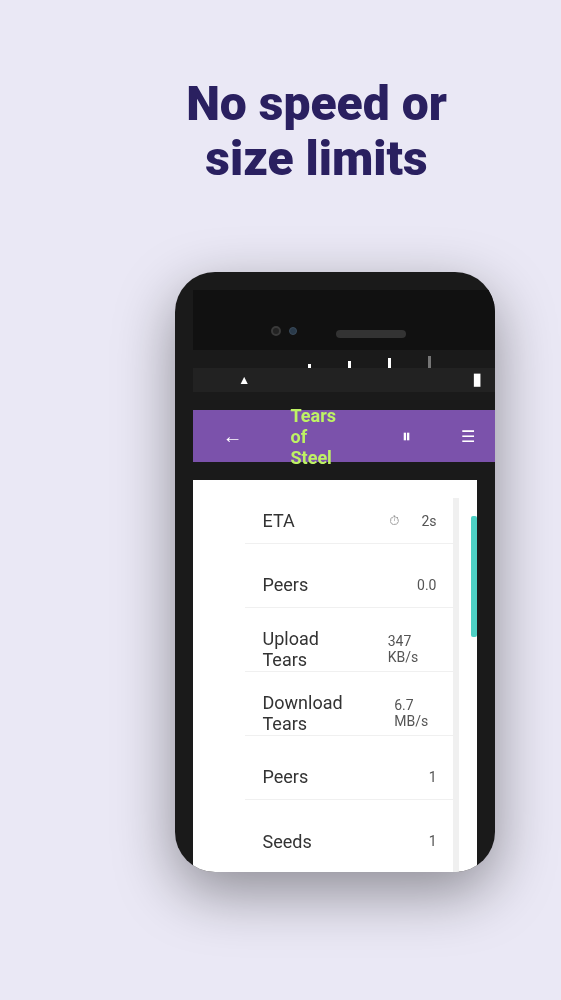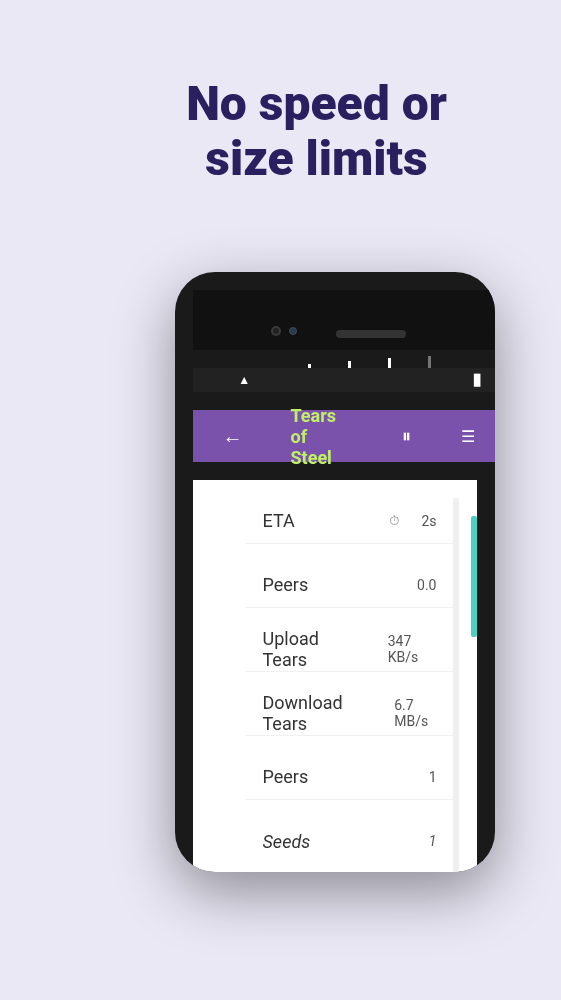--- a/index.html
+++ b/index.html
@@ -181,21 +181,20 @@
     .data-row {
       display: flex;
       justify-content: space-between;
       align-items: center;
       height: 46px;
       border-bottom: 1px solid #f0f0f0;
     }
 
     .data-row:last-child {
       border-bottom: none;
-      font-style: italic;
     }
 
     .row-label {
       color: #333;
       font-size: 18px;
     }
 
     .row-value {
       color: #555;
       font-size: 14px;

